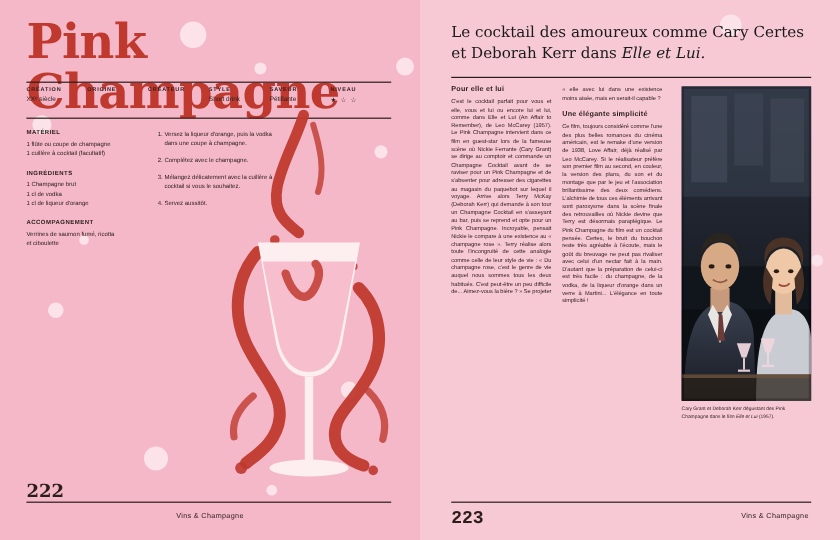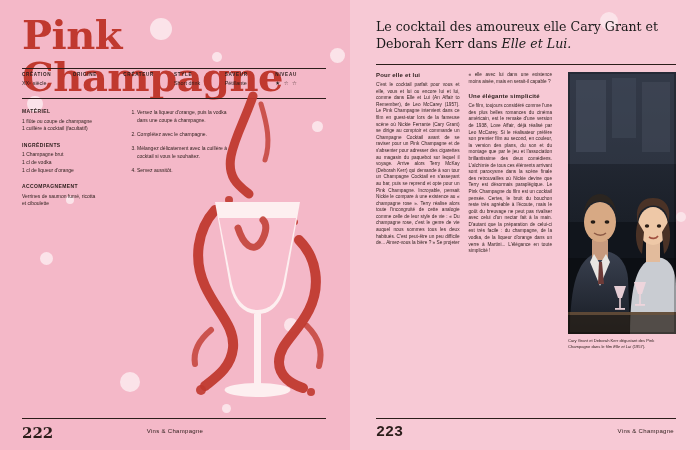--- a/index.html
+++ b/index.html
@@ -51,21 +51,21 @@
   .col-left .h{font-weight:bold;text-transform:uppercase;letter-spacing:.4px;font-size:5px;margin-bottom:2px;}
   .col-left .blk{margin-bottom:9px;}
   .col-left .li{display:block;}
 
   .col-steps{position:absolute;left:128px;top:108px;width:110px;font-size:5px;line-height:8px;}
   .col-steps li{margin:0 0 6px 0;padding:0;}
   .col-steps ol{margin:0;padding-left:9px;}
 
   
   .glass-wrap{position:absolute;left:175px;top:90px;width:165px;height:310px;}
-  .folio-left{position:absolute;left:22px;top:424px;font-family:"DejaVu Serif",serif;font-size:15px;font-weight:bold;}
+  .folio-left{position:absolute;left:22px;top:400px;font-family:"DejaVu Serif",serif;font-size:15px;font-weight:bold;}
   .foot-left{position:absolute;left:0;top:428px;width:350px;text-align:center;font-size:6px;letter-spacing:.3px;}
 
   
   .page-right{position:absolute;left:350px;top:0;width:350px;height:450px;background:#f7c9d5;}
   .deck{
     position:absolute;left:26px;top:18px;width:300px;
     font-family:"DejaVu Serif", serif;font-size:12.6px;line-height:17px;
     color:#1a1a1a;font-weight:normal;
   }
   .deck i{font-style:italic;text-align:center;}
@@ -198,21 +198,21 @@
     <div class="rule r3"></div>
     <div class="folio-left">222</div>
     <div class="foot-left">Vins &amp; Champagne</div>
   </div>
 
   <div class="page-right">
     <div class="dot d13" style="left:250px;top:12px;"></div>
     <div class="dot d14" style="left:326px;top:212px;"></div>
 
     <div class="deck">
-      <span>Le cocktail des amoureux elle Cary Grant et Deborah Kerr dans </span><i>Elle et Lui.</i>
+      <span>Le cocktail des amoureux comme Cary Certes et Deborah Kerr dans </span><i>Elle et Lui.</i>
     </div>
 
     <div class="rule r4" style="left:26px;"></div>
 
     <div class="body-cols">
       <div class="colsplit">
         <h3>Pour elle et lui</h3>
         <p>C'est le cocktail parfait pour vous et elle, vous et lui ou encore lui et lui, comme dans Elle et Lui (An Affair to Remember), de Leo McCarey (1957). Le Pink Champagne intervient dans ce film en guest-star lors de la fameuse scène où Nickie Ferrante (Cary Grant) se dirige au comptoir et commande un Champagne Cocktail avant de se raviser pour un Pink Champagne et de s'absenter pour adresser des cigarettes au magasin du paquebot sur lequel il voyage. Arrive alors Terry McKay (Deborah Kerr) qui demande à son tour un Champagne Cocktail en s'asseyant au bar, puis se reprend et opte pour un Pink Champagne. Incroyable, pensait Nickie le compare à une existence au « champagne rose ». Terry réalise alors toute l'incongruité de cette analogie comme celle de leur style de vie : « Du champagne rose, c'est le genre de vie auquel nous sommes tous les deux habitués. C'est peut-être un peu difficile de... Aimez-vous la bière ? » Se projeter « elle avec lui dans une existence moins aisée, mais en serait-il capable ?</p>
         <h3>Une élégante simplicité</h3>
         <p>Ce film, toujours considéré comme l'une des plus belles romances du cinéma américain, est le remake d'une version de 1938, Love Affair, déjà réalisé par Leo McCarey. Si le réalisateur préfère son premier film au second, en couleur, la version des plans, du son et du montage que par le jeu et l'association brillantissime des deux comédiens. L'alchimie de tous ces éléments arrivant sont paroxysme dans la scène finale des retrouvailles où Nickie devine que Terry est désormais paraplégique. Le Pink Champagne du film est un cocktail pensée. Certes, le bruit du bouchon reste très agréable à l'écoute, mais le goût du breuvage ne peut pas rivaliser avec celui d'un nectar fait à la main. D'autant que la préparation de celui-ci est très facile : du champagne, de la vodka, de la liqueur d'orange dans un verre à Martini... L'élégance en toute simplicité !</p>

